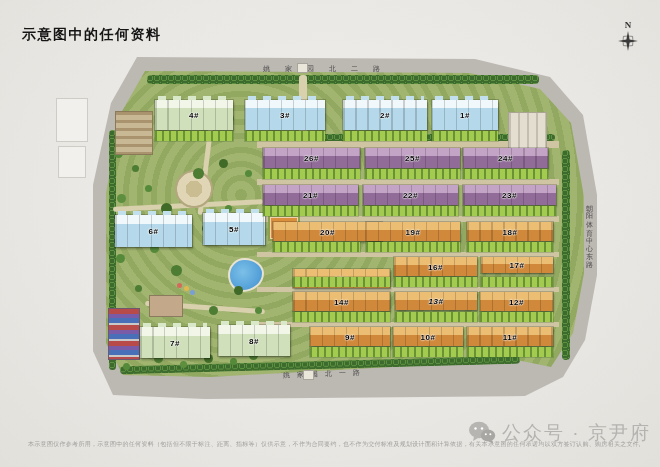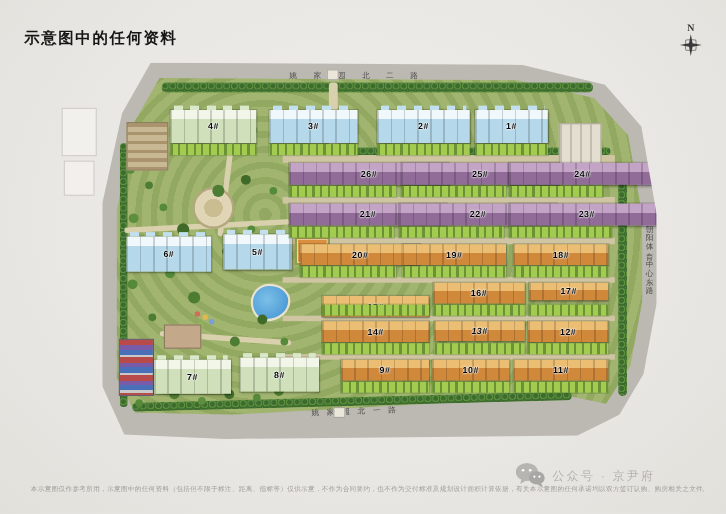--- a/index.html
+++ b/index.html
@@ -33,21 +33,21 @@
     box-shadow:7px 3px 0 0 #e0b84f, 13px 7px 0 0 #7a9fd4, 3px 10px 0 0 #8fba5a;}
   .gate{position:absolute;width:9px;height:8px;background:#eae6da;border:1px solid #a9a59c;}
   .trees{position:absolute;left:0;top:0;width:7px;height:7px;border-radius:50%;background:transparent;
     box-shadow:34px 70px 0 0 #4d7c33,52px 64px 0 1px #5d8f3e,75px 60px 0 0 #446f2b,98px 58px 0 1px #568a3b,120px 62px 0 0 #4d7c33,141px 60px 0 1px #5d8f3e,160px 64px 0 0 #446f2b,30px 95px 0 1px #568a3b,47px 110px 0 0 #4d7c33,33px 140px 0 1px #5d8f3e,46px 170px 0 0 #446f2b,32px 200px 0 1px #568a3b,50px 230px 0 0 #4d7c33,34px 258px 0 1px #5d8f3e,52px 284px 0 0 #446f2b,38px 308px 0 0 #568a3b,70px 300px 0 1px #4d7c33,95px 306px 0 0 #5d8f3e,120px 300px 0 1px #446f2b,145px 303px 0 0 #568a3b,165px 297px 0 1px #4d7c33,78px 150px 0 2px #3f6a28,66px 190px 0 1px #568a3b,88px 212px 0 2px #4d7c33,118px 170px 0 1px #3f6a28,140px 150px 0 0 #568a3b,158px 182px 0 1px #4d7c33,150px 232px 0 1px #3f6a28,170px 252px 0 0 #568a3b,125px 252px 0 1px #4d7c33,95px 175px 0 1px #3f6a28,60px 130px 0 0 #568a3b,110px 115px 0 2px #4d7c33,135px 105px 0 1px #3f6a28,160px 115px 0 0 #568a3b,185px 140px 0 1px #4d7c33,200px 165px 0 0 #3f6a28,185px 60px 0 1px #568a3b;}
   
   .bldg{position:absolute;box-shadow:1px 2px 2px rgba(0,0,0,.28);outline:1px solid rgba(0,0,0,.18);}
   .bldg::before{content:'';position:absolute;inset:0;
     background:repeating-linear-gradient(90deg, rgba(0,0,0,.17) 0 1.5px, transparent 1.5px 12px);}
   .p-blue{background:linear-gradient(180deg,#f0f8fb 0 28%,#b5d9ea 28% 100%);color:#c2dfee;}
   .p-green{background:linear-gradient(180deg,#f1f6e9 0 28%,#cfe0bb 28% 100%);color:#d8e8c8;}
-  .p-purple{background:linear-gradient(180deg,#c3a3c6 0 42%,#916c98 42% 100%);padding-left:48px;}
+  .p-purple{background:linear-gradient(180deg,#c3a3c6 0 42%,#916c98 42% 100%);}
   .p-orange{background:linear-gradient(180deg,#ecbe73 0 42%,#d0893b 42% 100%);}
   .p-blue::after,.p-green::after{content:'';position:absolute;top:-4px;left:3px;right:3px;height:4px;
     background:repeating-linear-gradient(90deg, currentColor 0 8px, transparent 8px 15px);}
   .blabel{position:absolute;left:0;right:0;top:50%;transform:translateY(-50%);text-align:center;
     font-size:8px;font-weight:bold;color:#000;letter-spacing:.5px;
     text-shadow:0 0 2px #fff,0 0 2px #fff,0 0 1px #fff;}
   .garden{position:absolute;background-color:#a2cb50;outline:1px solid rgba(60,100,30,.25);
     background-image:repeating-linear-gradient(90deg, rgba(58,100,30,.55) 0 2px, transparent 2px 7px);}
   
   .club{position:absolute;left:30px;top:56px;width:36px;height:42px;background:#c8b894;border:1px solid #8a7a58;
@@ -61,21 +61,21 @@
   .smtan{position:absolute;left:64px;top:240px;width:32px;height:20px;background:#c3a98a;border:1px solid #8a7a5e;}
   
   .roadlbl{position:absolute;color:#4b4b4b;font-size:7px;white-space:nowrap;}
   .roadlbl.top{left:178px;top:9px;letter-spacing:15px;}
   .roadlbl.bottom{left:198px;top:314px;letter-spacing:7px;transform:rotate(-2deg);}
   .roadlbl.right{left:499px;top:144px;writing-mode:vertical-rl;letter-spacing:8px;}
   
   .disclaimer{position:absolute;left:28px;right:20px;top:440px;text-align:center;font-size:6px;
     color:#a09e9b;letter-spacing:.3px;white-space:nowrap;overflow:hidden;}
   .wechat{position:absolute;left:468px;top:420px;display:flex;align-items:center;gap:6px;color:#b5b3b0;}
-  .wechat .txt{font-size:11px;letter-spacing:2px;font-family:"Liberation Sans",sans-serif;}
+  .wechat .txt{font-size:19px;letter-spacing:2px;font-family:"Liberation Sans",sans-serif;}
 </style>
 </head>
 <body>
 
 <div class="canvas">
 
   <div class="title">示意图中的任何资料</div>
 
   <div class="compass">
     <span class="n">N</span>

